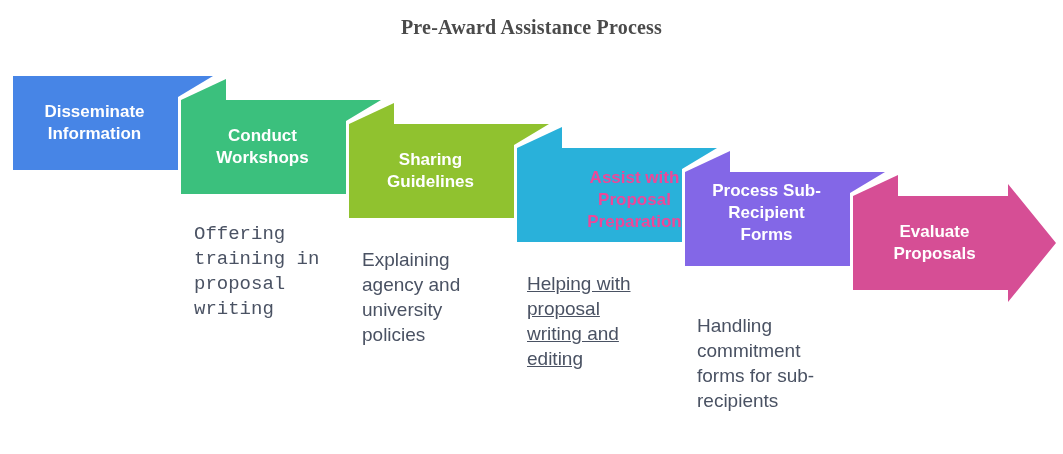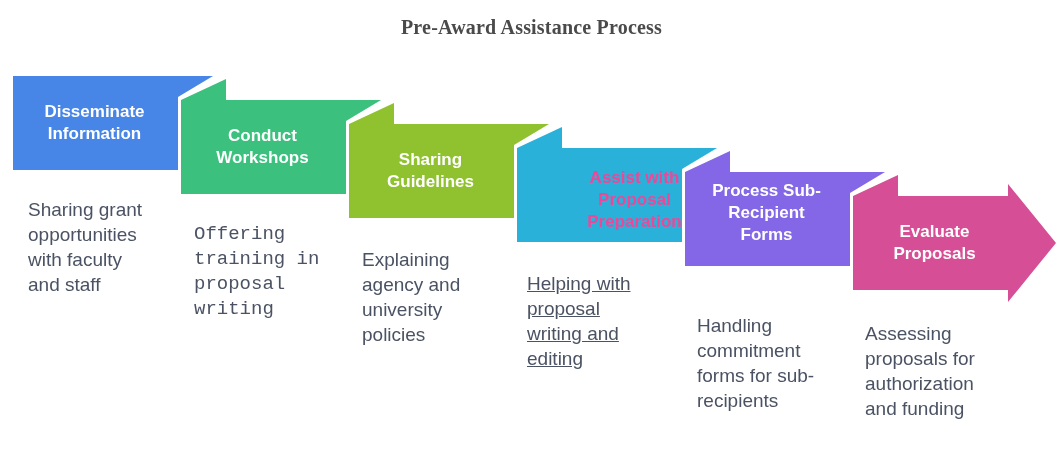--- a/index.html
+++ b/index.html
@@ -69,38 +69,30 @@
 Guidelines</div>
   <div class="step-label" style="left: 517px; top: 148px; width: 163px; height: 104px; color: #ec4899; margin-left: 36px;">Assist with
 Proposal
 Preparation</div>
   <div class="step-label" style="left: 685px; top: 172px; width: 163px; height: 82px; color: rgb(255, 255, 255);">Process Sub-
 Recipient
 Forms</div>
   <div class="step-label" style="left: 853px; top: 196px; width: 163px; height: 94px; color: rgb(255, 255, 255);">Evaluate
 Proposals</div>
 
-  <div class="step-desc" style="left: 28px; top: 197px; color: rgb(74, 82, 99);">Sharing grant
-opportunities
-with faculty
-and staff</div>
   <div class="step-desc" style="left: 194px; top: 222px; color: rgb(74, 82, 99); font-family: Liberation Mono, monospace;">Offering
 training in
 proposal
 writing</div>
   <div class="step-desc" style="left: 362px; top: 247px; color: rgb(74, 82, 99);">Explaining
 agency and
 university
 policies</div>
   <div class="step-desc" style="left: 527px; top: 271px; color: rgb(74, 82, 99); text-decoration: underline;">Helping with
 proposal
 writing and
 editing</div>
   <div class="step-desc" style="left: 697px; top: 313px; color: rgb(74, 82, 99);">Handling
 commitment
 forms for sub-
 recipients</div>
-  <div class="step-desc" style="left: 865px; top: 321px; color: rgb(74, 82, 99);">Assessing
-proposals for
-authorization
-and funding</div>
 
 </div>
 
 </body></html>

